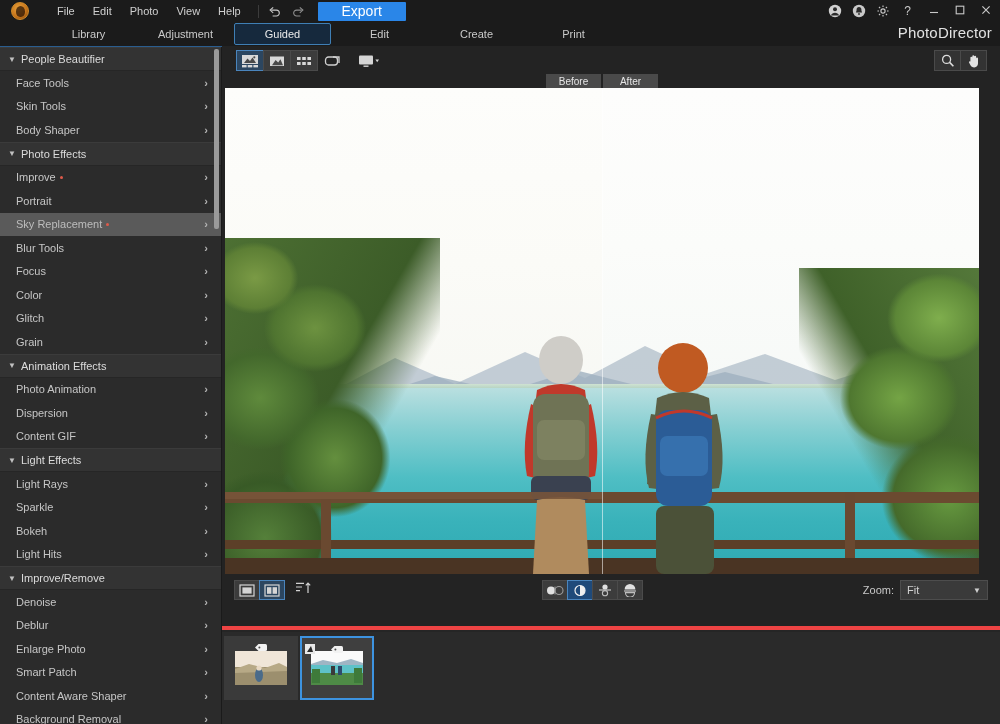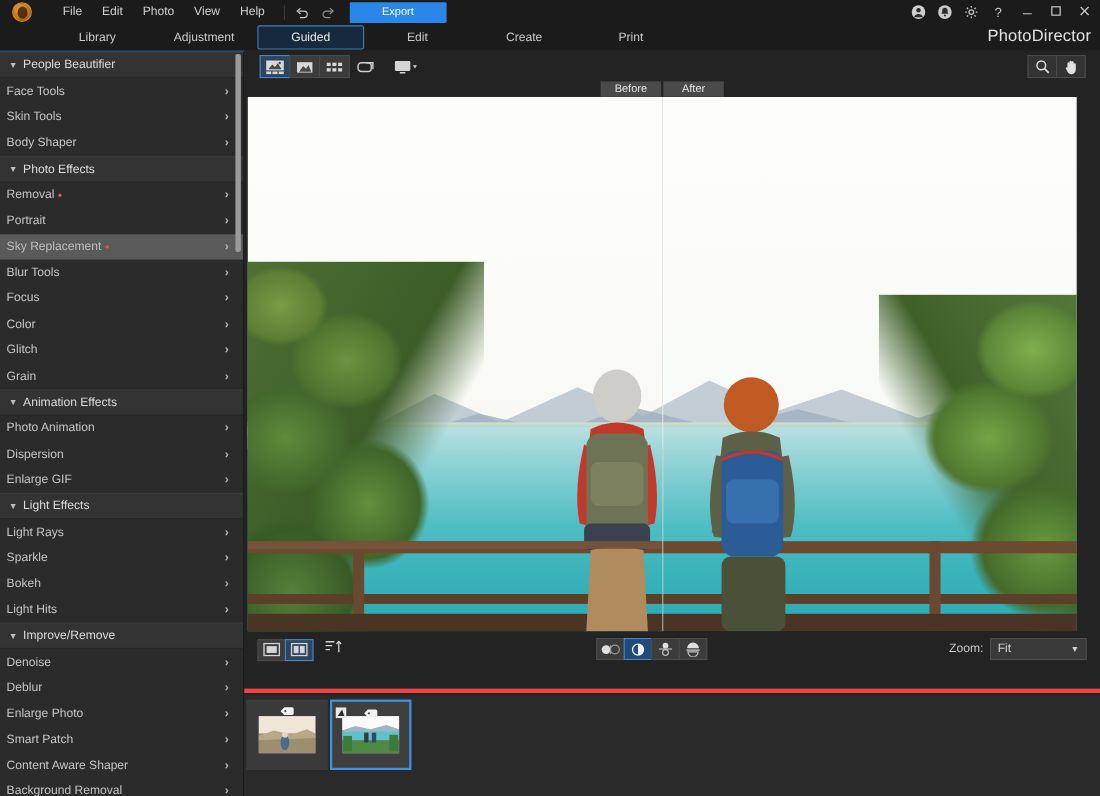--- a/index.html
+++ b/index.html
@@ -30,21 +30,21 @@
     border-radius: 50% 50% 45% 45%; background: #2a1405; opacity: .75;
   }
   .menu { display: flex; align-items: center; gap: 0; margin-left: 8px; }
   .menu-item {
     font-size: 11px; color: #cfcfcf; padding: 3px 9px; cursor: default; line-height: 14px;
   }
   .mb-sep { width: 1px; height: 13px; background: #3c3c3c; margin: 0 8px; }
   .undo-redo { display: flex; align-items: center; gap: 9px; }
   .arrow-ico { width: 15px; height: 13px; display: block; }
   .export-btn {
-    margin-left: 12px; background: #2a86e8; color: #fff; font-size: 10px;
+    margin-left: 12px; background: #2a86e8; color: #fff; font-size: 14px;
     padding: 3px 0; width: 88px; text-align: center; border-radius: 1px;
     line-height: 13px; cursor: pointer;
   }
   .tb-right {
     position: absolute; right: 6px; top: 0; height: 22px;
     display: flex; align-items: center; gap: 9px;
   }
   .tb-ico { width: 15px; height: 15px; display: flex; align-items: center; justify-content: center; cursor: pointer; }
   .tb-ico svg { display: block; }
   .winbtn { font-size: 12px; color: #c9c9c9; width: 17px; text-align: center; cursor: pointer; }
@@ -72,21 +72,21 @@
     background: #2b2b2b; overflow: hidden;
     border-top: 1px solid #2a5d8f;
   }
   .sb-group {
     height: 24px; display: flex; align-items: center; padding-left: 8px;
     background: #333333; color: #dcdcdc; font-size: 11px;
     border-bottom: 1px solid #262626; border-top: 1px solid #3b3b3b;
   }
   .caret { width: 10px; display: inline-block; font-size: 8px; color: #c0c0c0; margin-right: 3px; }
   .sb-item {
-    height: 23.5px; display: flex; align-items: center; padding-left: 6px;
+    height: 23.5px; display: flex; align-items: center; padding-left: 16px;
     color: #c6c6c6; font-size: 11px; cursor: pointer; position: relative;
   }
   .sb-item.selected { background: #5a5a5a; color: #bdbdbd; }
   .sb-item .chev {
     position: absolute; right: 14px; color: #b5b5b5; font-size: 11px; font-weight: 600;
   }
   .dot {
     display: inline-block; width: 3px; height: 3px; border-radius: 50%;
     background: #e05a4a; margin-left: 4px; vertical-align: 6px;
   }
@@ -363,21 +363,21 @@
         </div>
         <div class="sb-item">
           <span>Body Shaper</span>
           <span class="chev">›</span>
         </div>
         <div class="sb-group">
           <span class="caret">▼</span>
           <span>Photo Effects</span>
         </div>
         <div class="sb-item">
-          <span>Removal</span>
+          <span>Improve</span>
           <span class="dot"></span>
           <span class="chev">›</span>
         </div>
         <div class="sb-item">
           <span>Portrait</span>
           <span class="chev">›</span>
         </div>
         <div class="sb-item selected">
           <span>Sky Replacement</span>
           <span class="dot"></span>
@@ -409,21 +409,21 @@
         </div>
         <div class="sb-item">
           <span>Photo Animation</span>
           <span class="chev">›</span>
         </div>
         <div class="sb-item">
           <span>Dispersion</span>
           <span class="chev">›</span>
         </div>
         <div class="sb-item">
-          <span>Enlarge GIF</span>
+          <span>Content GIF</span>
           <span class="chev">›</span>
         </div>
         <div class="sb-group">
           <span class="caret">▼</span>
           <span>Light Effects</span>
         </div>
         <div class="sb-item">
           <span>Light Rays</span>
           <span class="chev">›</span>
         </div>

